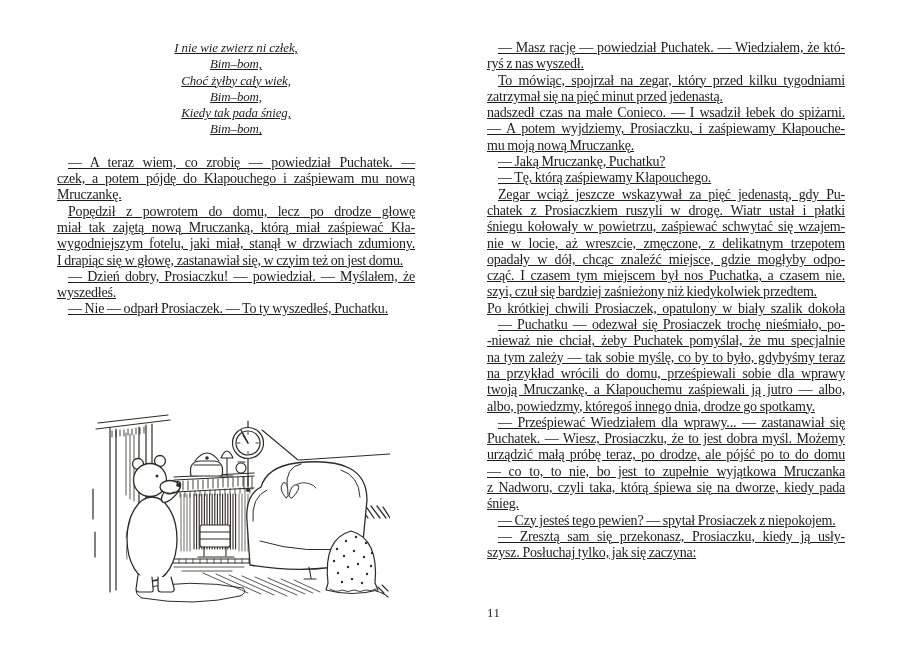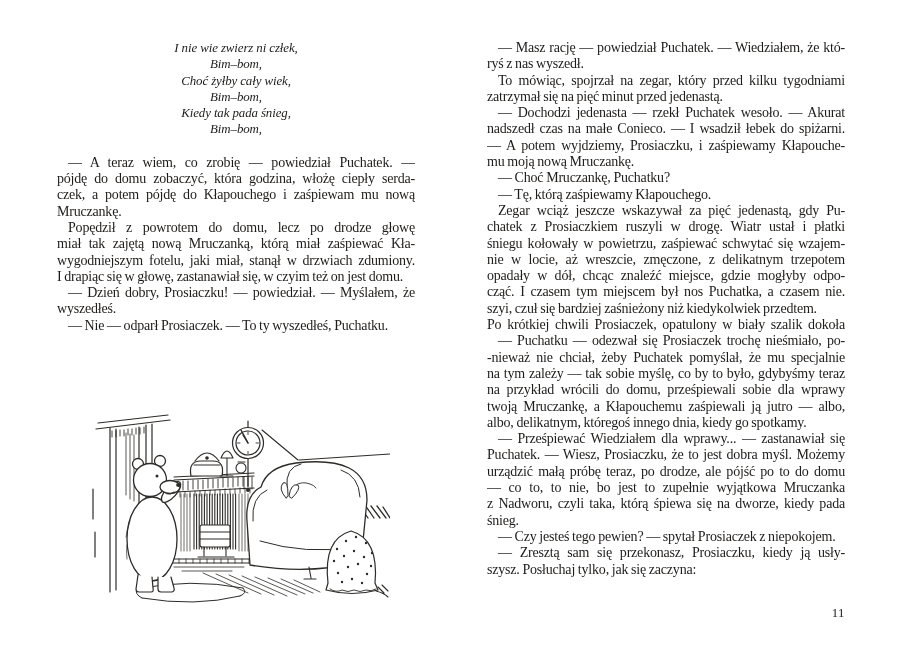--- a/index.html
+++ b/index.html
@@ -2,42 +2,42 @@
 <html><head>
 <meta charset="utf-8">
 <style>
   html,body{margin:0;padding:0;}
   body{
     width:900px;height:648px;background:#ffffff;
     font-family:"Liberation Serif","DejaVu Serif",serif;
     color:#1e1c1a;overflow:hidden;
   }
   .spread{display:flex;width:900px;height:648px;background:#ffffff;}
-  .page{position:relative;box-sizing:border-box;height:648px;}
+  .page{position:relative;box-sizing:border-box;height:648px;text-decoration:underline;}
   .page-left{width:450px;padding:40px 35px 0 57px;}
   .page-right{width:450px;padding:40px 55px 0 37px;}
   .poem{margin:0 0 17px 0;}
   .poem-line{
     font-style:italic;font-size:12.9px;line-height:16.3px;height:16.3px;
     text-align:center;letter-spacing:-0.1px;white-space:nowrap;overflow:hidden;
   }
   .para{margin:0;}
   .bline{
     font-size:14px;line-height:16.3px;height:16.3px;
     letter-spacing:-0.2px;word-spacing:-0.5px;
     text-align:justify;text-align-last:justify;overflow:hidden;
   }
   .bline.last{text-align-last:left;}
   .bline.first{text-indent:11px;}
   .illustration{
     position:absolute;left:90px;top:397px;width:300px;height:226px;margin:0;
   }
   .page-num{
     position:absolute;top:606px;left:37px;width:358px;
-    text-align:right;font-size:12.8px;letter-spacing:0.5px;
+    text-align:left;font-size:12.8px;letter-spacing:0.5px;
   }
   svg .ink{stroke:#2e2c29;fill:none;stroke-linecap:round;stroke-linejoin:round;}
   svg .fillw{fill:#ffffff;}
   svg .filld{fill:#2e2c29;stroke:none;}
 </style>
 </head>
 <body>
 
 <div class="spread">
 
@@ -46,21 +46,20 @@
         <div class="poem-line">I nie wie zwierz ni człek,</div>
         <div class="poem-line">Bim–bom,</div>
         <div class="poem-line">Choć żyłby cały wiek,</div>
         <div class="poem-line">Bim–bom,</div>
         <div class="poem-line">Kiedy tak pada śnieg,</div>
         <div class="poem-line">Bim–bom,</div>
       </div>
     <div class="body-text">
         <div class="para">
           <div class="bline first">— A teraz wiem, co zrobię — powiedział Puchatek. — Najpierw</div>
-          <div class="bline">pójdę do domu zobaczyć, która godzina, włożę ciepły serda-</div>
           <div class="bline">czek, a potem pójdę do Kłapouchego i zaśpiewam mu nową</div>
           <div class="bline last">Mruczankę.</div>
         </div>
         <div class="para">
           <div class="bline first">Popędził z powrotem do domu, lecz po drodze głowę</div>
           <div class="bline">miał tak zajętą nową Mruczanką, którą miał zaśpiewać Kła-</div>
           <div class="bline">wygodniejszym fotelu, jaki miał, stanął w drzwiach zdumiony.</div>
           <div class="bline last">I drapiąc się w głowę, zastanawiał się, w czyim też on jest domu.</div>
         </div>
         <div class="para">
@@ -190,48 +189,47 @@
     <div class="body-text">
         <div class="para">
           <div class="bline first">— Masz rację — powiedział Puchatek. — Wiedziałem, że któ-</div>
           <div class="bline last">ryś z nas wyszedł.</div>
         </div>
         <div class="para">
           <div class="bline first">To mówiąc, spojrzał na zegar, który przed kilku tygodniami</div>
           <div class="bline last">zatrzymał się na pięć minut przed jedenastą.</div>
         </div>
         <div class="para">
-          <div class="bline first">— Dochodzi jedenasta — rzekł Puchatek wesoło. — Akurat</div>
           <div class="bline">nadszedł czas na małe Conieco. — I wsadził łebek do spiżarni.</div>
           <div class="bline">— A potem wyjdziemy, Prosiaczku, i zaśpiewamy Kłapouche-</div>
           <div class="bline last">mu moją nową Mruczankę.</div>
         </div>
         <div class="para">
-          <div class="bline first last">— Choć Mruczankę, Puchatku?</div>
+          <div class="bline first last">— Jaką Mruczankę, Puchatku?</div>
         </div>
         <div class="para">
           <div class="bline first last">— Tę, którą zaśpiewamy Kłapouchego.</div>
         </div>
         <div class="para">
           <div class="bline first">Zegar wciąż jeszcze wskazywał za pięć jedenastą, gdy Pu-</div>
           <div class="bline">chatek z Prosiaczkiem ruszyli w drogę. Wiatr ustał i płatki</div>
           <div class="bline">śniegu kołowały w powietrzu, zaśpiewać schwytać się wzajem-</div>
           <div class="bline">nie w locie, aż wreszcie, zmęczone, z delikatnym trzepotem</div>
           <div class="bline">opadały w dół, chcąc znaleźć miejsce, gdzie mogłyby odpo-</div>
           <div class="bline">cząć. I czasem tym miejscem był nos Puchatka, a czasem nie.</div>
           <div class="bline last">szyi, czuł się bardziej zaśnieżony niż kiedykolwiek przedtem.</div>
           <div class="bline">Po krótkiej chwili Prosiaczek, opatulony w biały szalik dokoła</div>
         </div>
         <div class="para">
           <div class="bline first">— Puchatku — odezwał się Prosiaczek trochę nieśmiało, po-</div>
           <div class="bline">-nieważ nie chciał, żeby Puchatek pomyślał, że mu specjalnie</div>
           <div class="bline">na tym zależy — tak sobie myślę, co by to było, gdybyśmy teraz</div>
           <div class="bline">na przykład wrócili do domu, prześpiewali sobie dla wprawy</div>
           <div class="bline">twoją Mruczankę, a Kłapouchemu zaśpiewali ją jutro — albo,</div>
-          <div class="bline last">albo, delikatnym, któregoś innego dnia, kiedy go spotkamy.</div>
+          <div class="bline last">albo, powiedzmy, któregoś innego dnia, drodze go spotkamy.</div>
         </div>
         <div class="para">
           <div class="bline first">— Prześpiewać Wiedziałem dla wprawy... — zastanawiał się</div>
           <div class="bline">Puchatek. — Wiesz, Prosiaczku, że to jest dobra myśl. Możemy</div>
           <div class="bline">urządzić małą próbę teraz, po drodze, ale pójść po to do domu</div>
           <div class="bline">— co to, to nie, bo jest to zupełnie wyjątkowa Mruczanka</div>
           <div class="bline">z Nadworu, czyli taka, którą śpiewa się na dworze, kiedy pada</div>
           <div class="bline last">śnieg.</div>
         </div>
         <div class="para">

